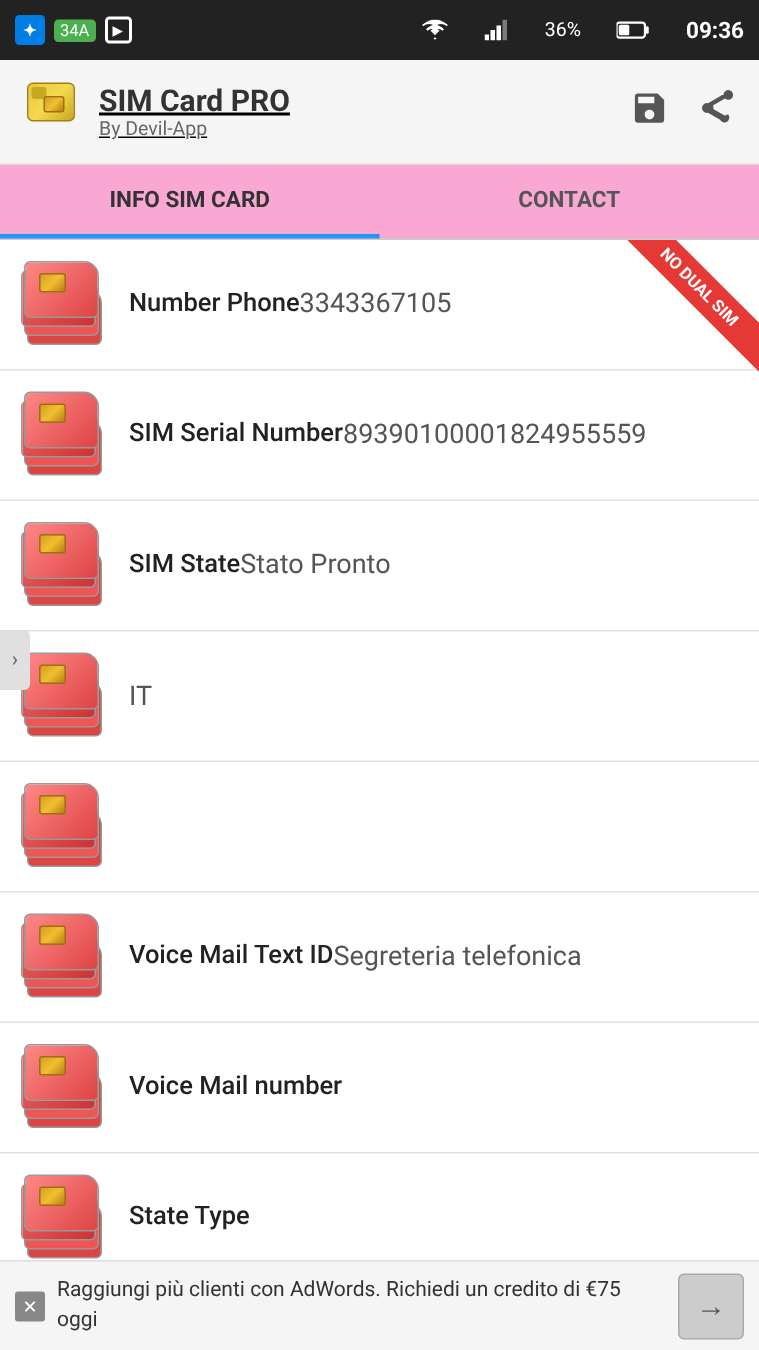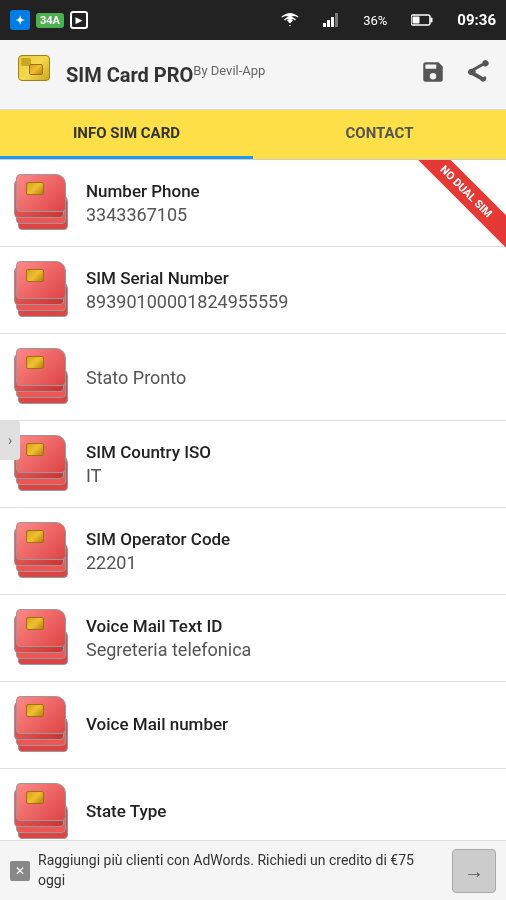--- a/index.html
+++ b/index.html
@@ -41,21 +41,21 @@
       border-radius: 3px;
       display: inline-flex; align-items: center; justify-content: center;
       font-size: 11px; color: #fff; font-weight: bold;
     }
     .status-notification {
       background: #4CAF50;
       color: #fff;
       border-radius: 3px;
       padding: 1px 4px;
       font-size: 11px;
-      font-weight: bold;
+      font-weight: normal;
     }
     .icon-box {
       width: 18px; height: 18px;
       border: 2px solid #fff;
       border-radius: 3px;
       display: flex; align-items: center; justify-content: center;
       font-size: 9px;
     }
 
     
@@ -97,21 +97,22 @@
     .sim-chip {
       width: 14px; height: 11px;
       background: linear-gradient(135deg, #d4a020, #f0c030, #b88010);
       border-radius: 2px;
       position: absolute;
       top: 8px; left: 10px;
       border: 1px solid #a07010;
     }
     .app-title-group {
       display: flex;
-      flex-direction: row;
+      flex-direction: column;
+      text-decoration: underline;
     }
     .app-title {
       font-size: 20px;
       font-weight: bold;
       color: #333;
     }
     .app-subtitle {
       font-size: 13px;
       color: #666;
     }
@@ -123,21 +124,21 @@
     .header-icon-btn {
       cursor: pointer;
       color: #555;
       font-size: 22px;
     }
 
     
     .tab-bar {
       width: 100%;
       height: 50px;
-      background: #fde047;
+      background: #f9a8d4;
       display: flex;
       border-bottom: 1px solid #ccc;
     }
     .tab {
       flex: 1;
       display: flex;
       align-items: center;
       justify-content: center;
       font-size: 15px;
       font-weight: bold;
@@ -228,21 +229,21 @@
       position: absolute;
       width: 18px; height: 13px;
       background: linear-gradient(135deg, #d4a020, #f0c030, #b88010);
       border-radius: 2px;
       top: 8px; left: 12px;
       border: 1px solid #a07010;
       z-index: 5;
     }
     .info-text {
       display: flex;
-      flex-direction: column;
+      flex-direction: row;
       flex: 1;
     }
     .info-label {
       font-size: 17px;
       font-weight: 500;
       color: #222;
       margin-bottom: 3px;
     }
     .info-value {
       font-size: 18px;
@@ -432,49 +433,45 @@
 
     <div class="info-row">
       <div class="sim-stack">
         <div class="sim-layer sim-l1"></div>
         <div class="sim-layer sim-l2"></div>
         <div class="sim-layer sim-l3"></div>
         <div class="sim-layer sim-l4"></div>
         <div class="sim-chip-layer"></div>
       </div>
       <div class="info-text">
+        <span class="info-label">SIM State</span>
         <span class="info-value">Stato Pronto</span>
       </div>
     </div>
 
     <div class="info-row">
       <div class="sim-stack">
         <div class="sim-layer sim-l1"></div>
         <div class="sim-layer sim-l2"></div>
         <div class="sim-layer sim-l3"></div>
         <div class="sim-layer sim-l4"></div>
         <div class="sim-chip-layer"></div>
       </div>
       <div class="info-text">
-        <span class="info-label">SIM Country ISO</span>
         <span class="info-value">IT</span>
       </div>
     </div>
 
     <div class="info-row">
       <div class="sim-stack">
         <div class="sim-layer sim-l1"></div>
         <div class="sim-layer sim-l2"></div>
         <div class="sim-layer sim-l3"></div>
         <div class="sim-layer sim-l4"></div>
         <div class="sim-chip-layer"></div>
-      </div>
-      <div class="info-text">
-        <span class="info-label">SIM Operator Code</span>
-        <span class="info-value">22201</span>
       </div>
     </div>
 
     <div class="info-row">
       <div class="sim-stack">
         <div class="sim-layer sim-l1"></div>
         <div class="sim-layer sim-l2"></div>
         <div class="sim-layer sim-l3"></div>
         <div class="sim-layer sim-l4"></div>
         <div class="sim-chip-layer"></div>

